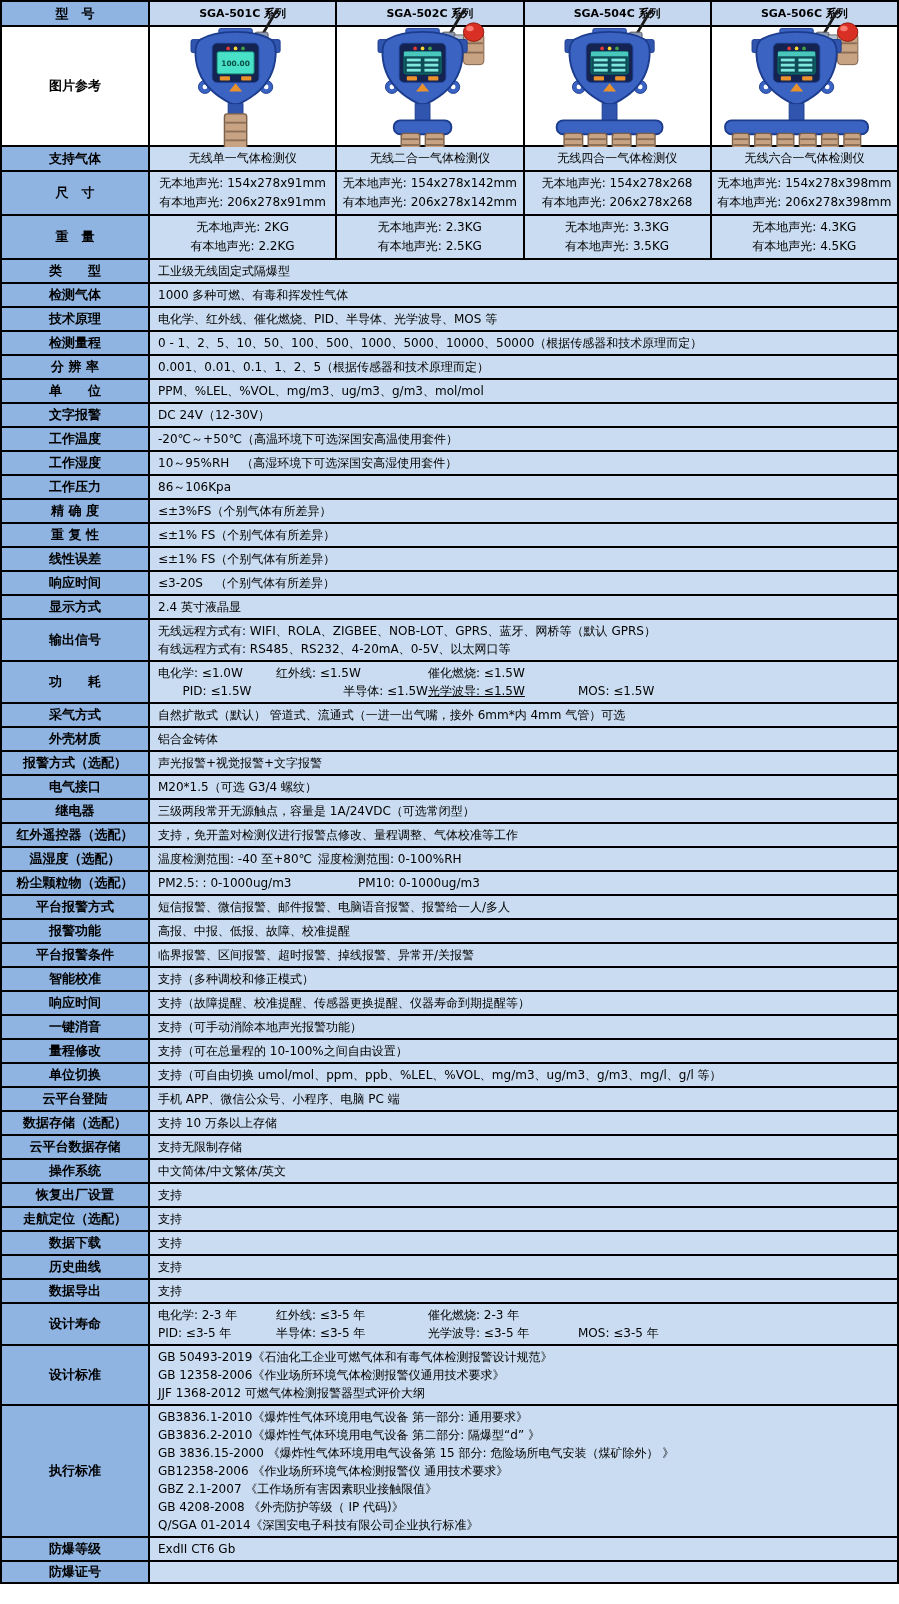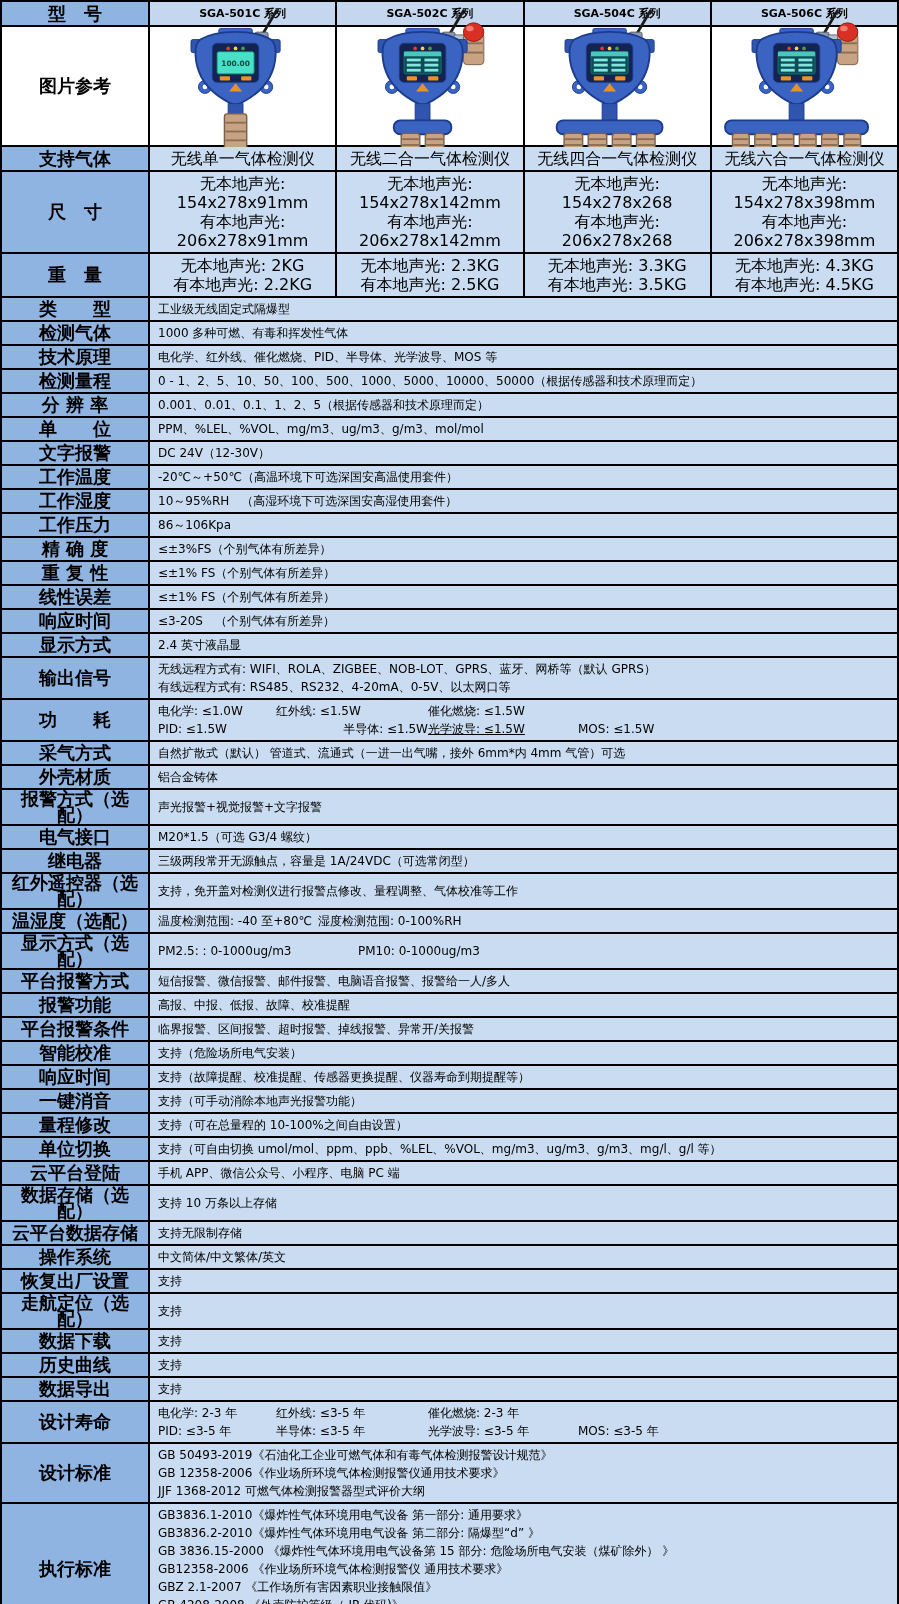--- a/index.html
+++ b/index.html
@@ -17,37 +17,37 @@
   }
   .row{display:grid; border-top:2px solid var(--border);}
   .row:first-child{border-top:none;}
   .percol-row{grid-template-columns:146px repeat(4,1fr);}
   .span-row{grid-template-columns:146px 1fr;}
   .cell{border-left:2px solid var(--border); min-height:20px;}
   .cell:first-child{border-left:none;}
   .lcell{
     background:var(--label-bg);
     display:flex; align-items:center; justify-content:center;
-    font-weight:bold; font-size:18px; text-align:center;
+    font-weight:bold; font-size:13px; 
     padding:1px 2px; line-height:16px;
   }
   .header-row .lcell{min-height:23px;}
   .mcell{
     background:var(--model-bg);
     display:flex; align-items:center; justify-content:center;
     font-weight:bold; font-size:11px; min-height:23px;
   }
   .image-row .cell{background:var(--image-bg);}
   .icell{
     height:118px; display:flex; align-items:center; justify-content:center;
   }
   .vcell{
     background:var(--cell-bg); text-align:center;
     display:flex; flex-direction:column; justify-content:flex-end;
-    padding:2px 2px; font-size:16px;
+    padding:2px 2px; font-size:12px;
   }
   .scell{
     background:var(--cell-bg); text-align:left;
     display:flex; flex-direction:column; justify-content:center;
     padding:2px 8px; font-size:12px;
   }
   .line{line-height:18px; white-space:pre-wrap;}
   .vcell .line{line-height:19px;}
   .seg{display:inline-block; white-space:pre;}
   svg{display:block;}
@@ -407,21 +407,21 @@
       <div class="cell lcell">输出信号</div>
       <div class="cell scell">
         <div class="line">无线远程方式有: WIFI、ROLA、ZIGBEE、NOB-LOT、GPRS、蓝牙、网桥等（默认 GPRS）</div>
         <div class="line">有线远程方式有: RS485、RS232、4-20mA、0-5V、以太网口等</div>
       </div>
     </div>
     <div class="row span-row">
       <div class="cell lcell">功　　耗</div>
       <div class="cell scell">
         <div class="line"><span class="seg" style="min-width: 118px;">电化学: ≤1.0W</span><span class="seg" style="min-width: 152px;">红外线: ≤1.5W</span><span class="seg" style="min-width: 150px;">催化燃烧: ≤1.5W</span></div>
-        <div class="line"><span class="seg" style="min-width: 118px;">PID: ≤1.5W</span><span class="seg" style="min-width: 152px; text-align: right;">半导体: ≤1.5W</span><span class="seg" style="min-width: 150px; text-decoration: underline;">光学波导: ≤1.5W</span><span class="seg">MOS: ≤1.5W</span></div>
+        <div class="line"><span class="seg" style="min-width: 118px; text-align: center;">PID: ≤1.5W</span><span class="seg" style="min-width: 152px; text-align: right;">半导体: ≤1.5W</span><span class="seg" style="min-width: 150px; text-decoration: underline;">光学波导: ≤1.5W</span><span class="seg">MOS: ≤1.5W</span></div>
       </div>
     </div>
     <div class="row span-row">
       <div class="cell lcell">采气方式</div>
       <div class="cell scell">
         <div class="line">自然扩散式（默认） 管道式、流通式（一进一出气嘴，接外 6mm*内 4mm 气管）可选</div>
       </div>
     </div>
     <div class="row span-row">
       <div class="cell lcell">外壳材质</div>
@@ -453,21 +453,21 @@
         <div class="line">支持，免开盖对检测仪进行报警点修改、量程调整、气体校准等工作</div>
       </div>
     </div>
     <div class="row span-row">
       <div class="cell lcell">温湿度（选配）</div>
       <div class="cell scell">
         <div class="line"><span class="seg" style="min-width: 160px;">温度检测范围: -40 至+80℃</span><span class="seg">湿度检测范围: 0-100%RH</span></div>
       </div>
     </div>
     <div class="row span-row">
-      <div class="cell lcell">显示方式（选配）</div>
+      <div class="cell lcell">粉尘颗粒物（选配）</div>
       <div class="cell scell">
         <div class="line"><span class="seg" style="min-width: 200px;">PM2.5: : 0-1000ug/m3</span><span class="seg">PM10: 0-1000ug/m3</span></div>
       </div>
     </div>
     <div class="row span-row">
       <div class="cell lcell">平台报警方式</div>
       <div class="cell scell">
         <div class="line">短信报警、微信报警、邮件报警、电脑语音报警、报警给一人/多人</div>
       </div>
     </div>
@@ -479,21 +479,21 @@
     </div>
     <div class="row span-row">
       <div class="cell lcell">平台报警条件</div>
       <div class="cell scell">
         <div class="line">临界报警、区间报警、超时报警、掉线报警、异常开/关报警</div>
       </div>
     </div>
     <div class="row span-row">
       <div class="cell lcell">智能校准</div>
       <div class="cell scell">
-        <div class="line">支持（危险场所电气安装）</div>
+        <div class="line">支持（多种调校和修正模式）</div>
       </div>
     </div>
     <div class="row span-row">
       <div class="cell lcell">响应时间</div>
       <div class="cell scell">
         <div class="line">支持（故障提醒、校准提醒、传感器更换提醒、仪器寿命到期提醒等）</div>
       </div>
     </div>
     <div class="row span-row">
       <div class="cell lcell">一键消音</div>

